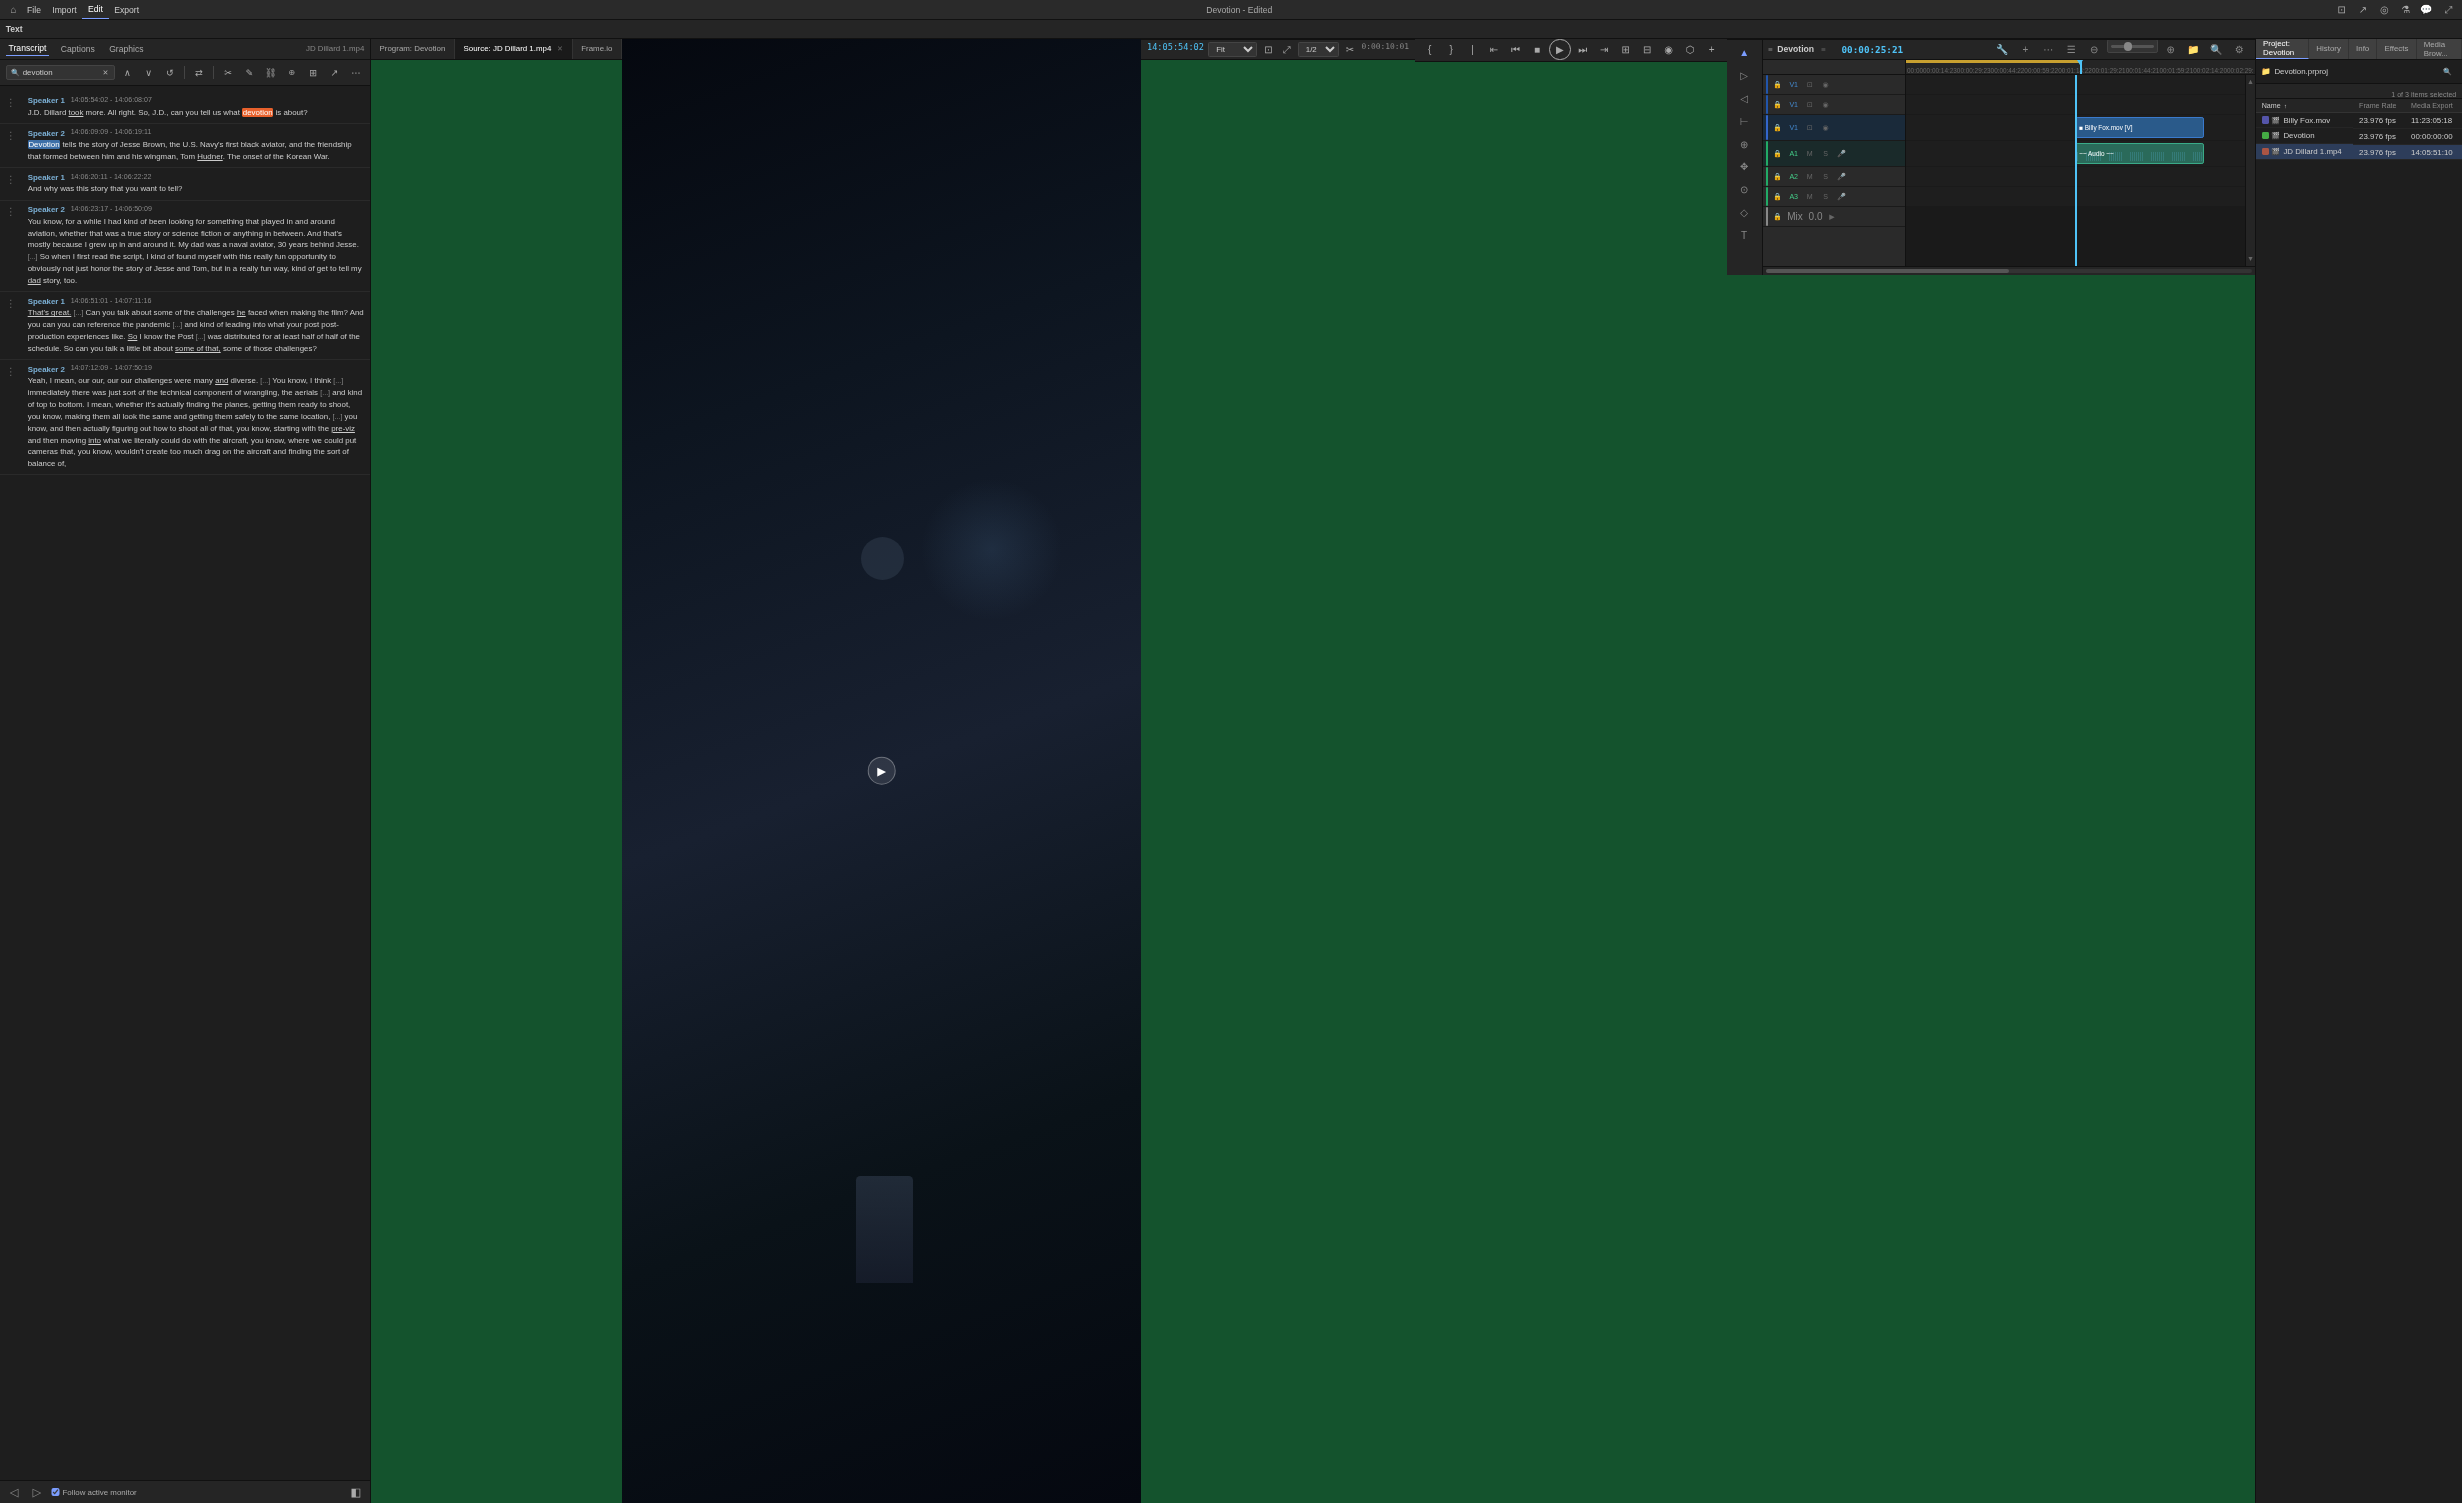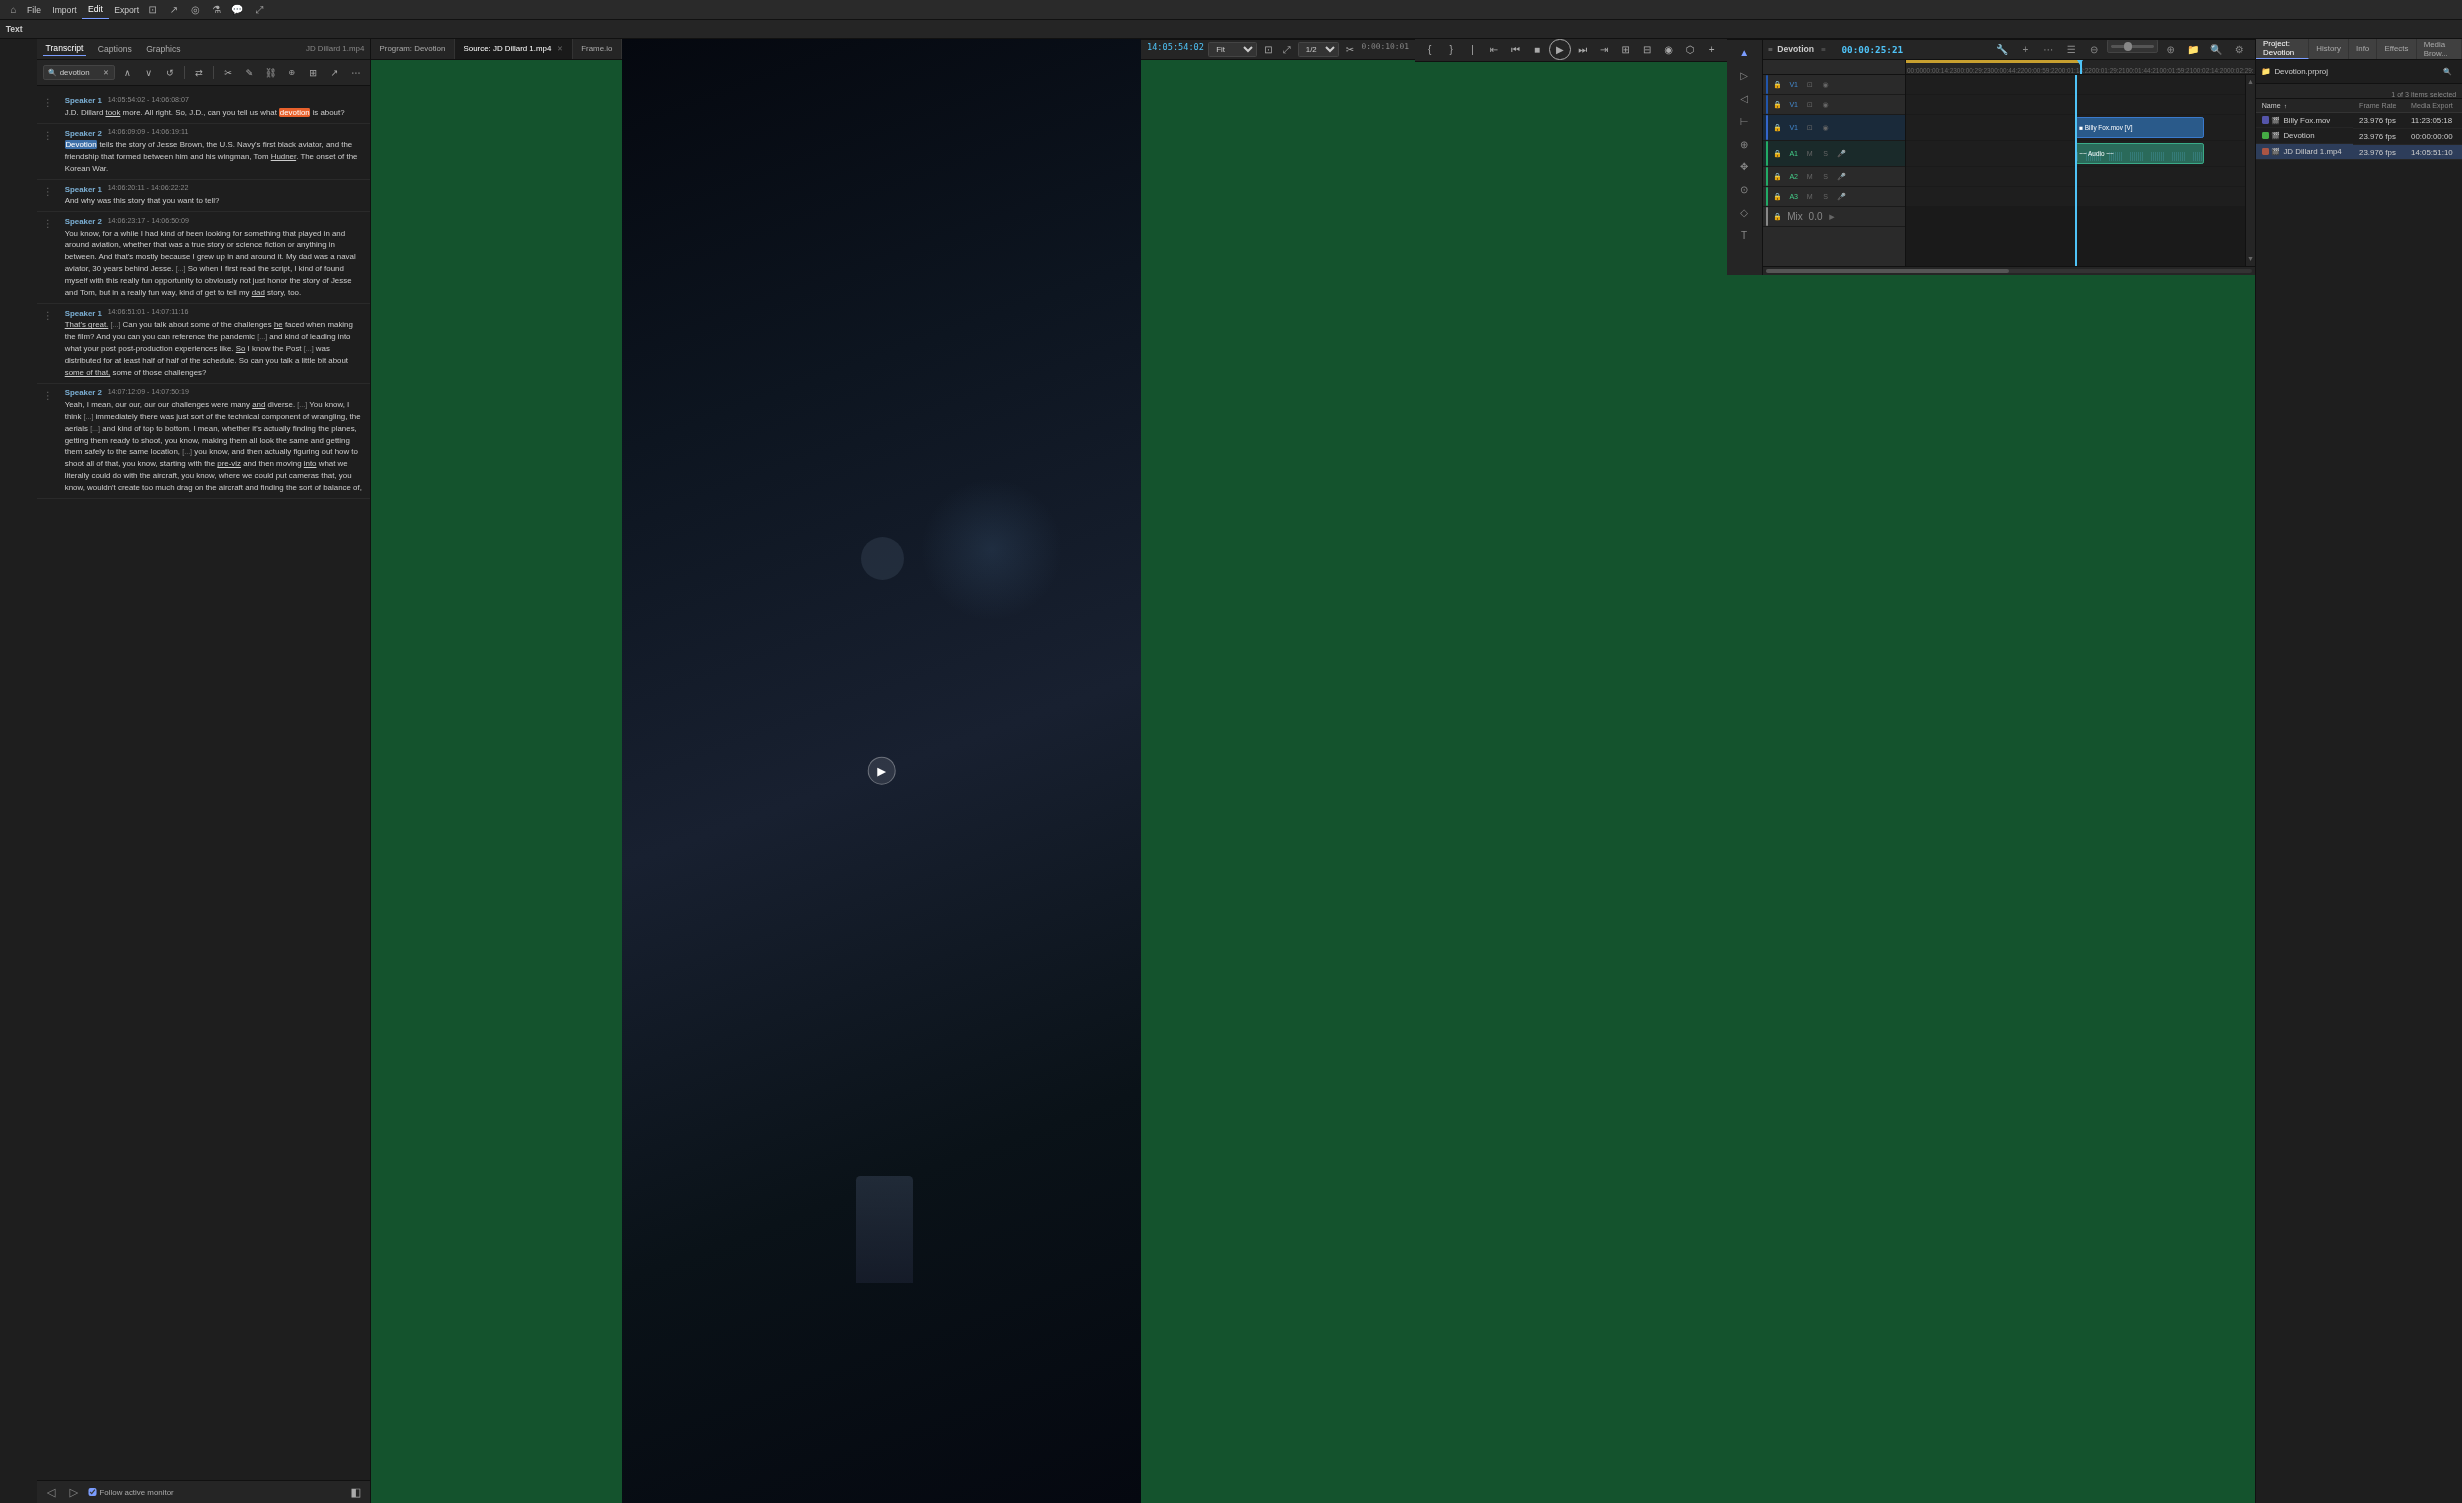--- a/index.html
+++ b/index.html
@@ -64,21 +64,20 @@
     }
 
     
     .left-panel {
       width: 371px;
       background: #1e1e1e;
       display: flex;
       flex-direction: column;
       flex-shrink: 0;
       border-right: 0.7px solid #111;
-      padding-left: 37px;
     }
     .panel-header {
       background: #252525;
       padding: 2.9px 5.7px;
       display: flex;
       align-items: center;
       height: 21.4px;
       border-bottom: 0.7px solid #111;
       flex-shrink: 0;
     }
@@ -687,20 +686,21 @@
   </style>
 </head>
 <body>
 
 <div class="menu-bar">
   <span class="menu-icon-btn">⌂</span>
   <span class="menu-item">File</span>
   <span class="menu-item">Import</span>
   <span class="menu-item active">Edit</span>
   <span class="menu-item">Export</span>
+  <span class="menu-title">Devotion - Edited</span>
   <div class="menu-icons">
     <span class="menu-icon-btn" title="Screen">⊡</span>
     <span class="menu-icon-btn" title="Share">↗</span>
     <span class="menu-icon-btn" title="Headphones">◎</span>
     <span class="menu-icon-btn" title="Flask">⚗</span>
     <span class="menu-icon-btn" title="Comments">💬</span>
     <span class="menu-icon-btn" title="Expand">⤢</span>
   </div>
 </div>
 

